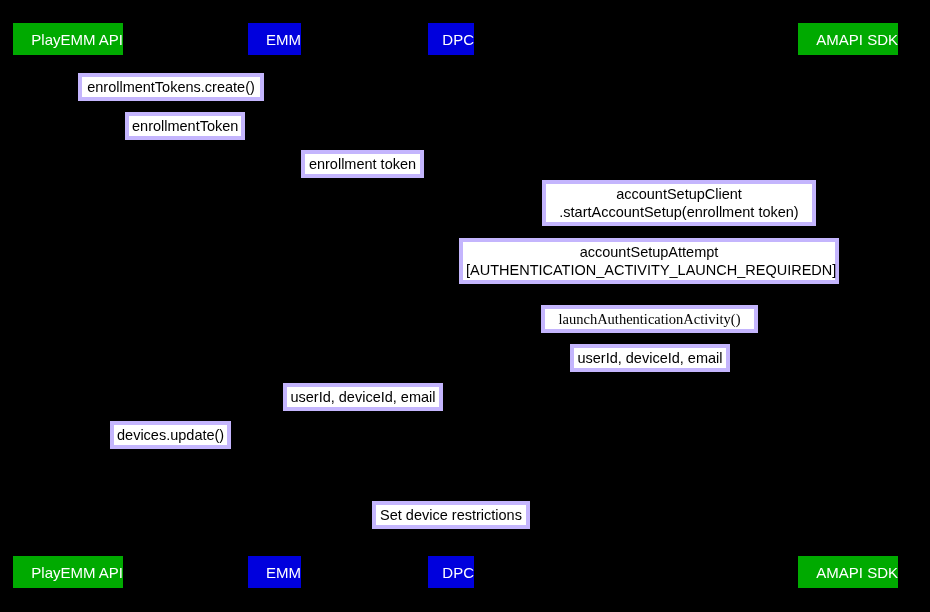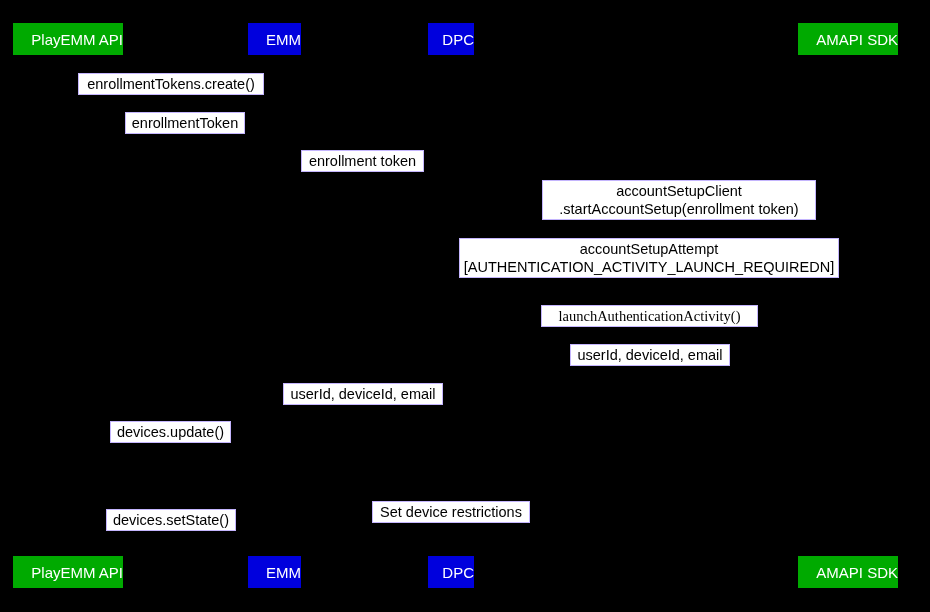--- a/index.html
+++ b/index.html
@@ -41,21 +41,21 @@
   .msg {
     position: absolute;
     background: #ffffff;
     color: #000000;
     font-size: 14.5px;
     line-height: 18px;
     padding: 1px 3px;
     box-sizing: border-box;
     text-align: center;
     white-space: pre-line;
-    border: 1px solid #c4b5fd;
+    border: 4px solid #c4b5fd;
   }
 </style>
 </head>
 <body>
 
 <div id="canvas">
 
   <div class="actor green" style="left:12px; top:22px; width:112px;">
     <span>PlayEMM API</span>
   </div>
@@ -79,21 +79,20 @@
   <div class="msg" style="left:301px; top:150px; width:123px;">enrollment token</div>
   <div class="msg" style="left:542px; top:180px; width:274px;">accountSetupClient
 .startAccountSetup(enrollment token)</div>
   <div class="msg" style="left:459px; top:238px; width:380px;">accountSetupAttempt
 [AUTHENTICATION_ACTIVITY_LAUNCH_REQUIREDN]</div>
   <div class="msg" style="left:541px; top:305px; width:217px;font-family:Liberation Serif, serif;">launchAuthenticationActivity()</div>
   <div class="msg" style="left:570px; top:344px; width:160px;">userId, deviceId, email</div>
   <div class="msg" style="left:283px; top:383px; width:160px;">userId, deviceId, email</div>
   <div class="msg" style="left:110px; top:421px; width:121px;">devices.update()</div>
   <div class="msg" style="left:372px; top:469px; width:158px;margin-top:32px;">Set device restrictions</div>
-  <div class="msg" style="left:106px; top:509px; width:130px;">devices.setState()</div>
 
   <div class="actor green" style="left:12px; top:555px; width:112px;">
     <span>PlayEMM API</span>
   </div>
   <div class="actor blue" style="left:247px; top:555px; width:55px;">
     <span>EMM</span>
   </div>
   <div class="actor blue" style="left:427px; top:555px; width:48px;">
     <span>DPC</span>
   </div>

